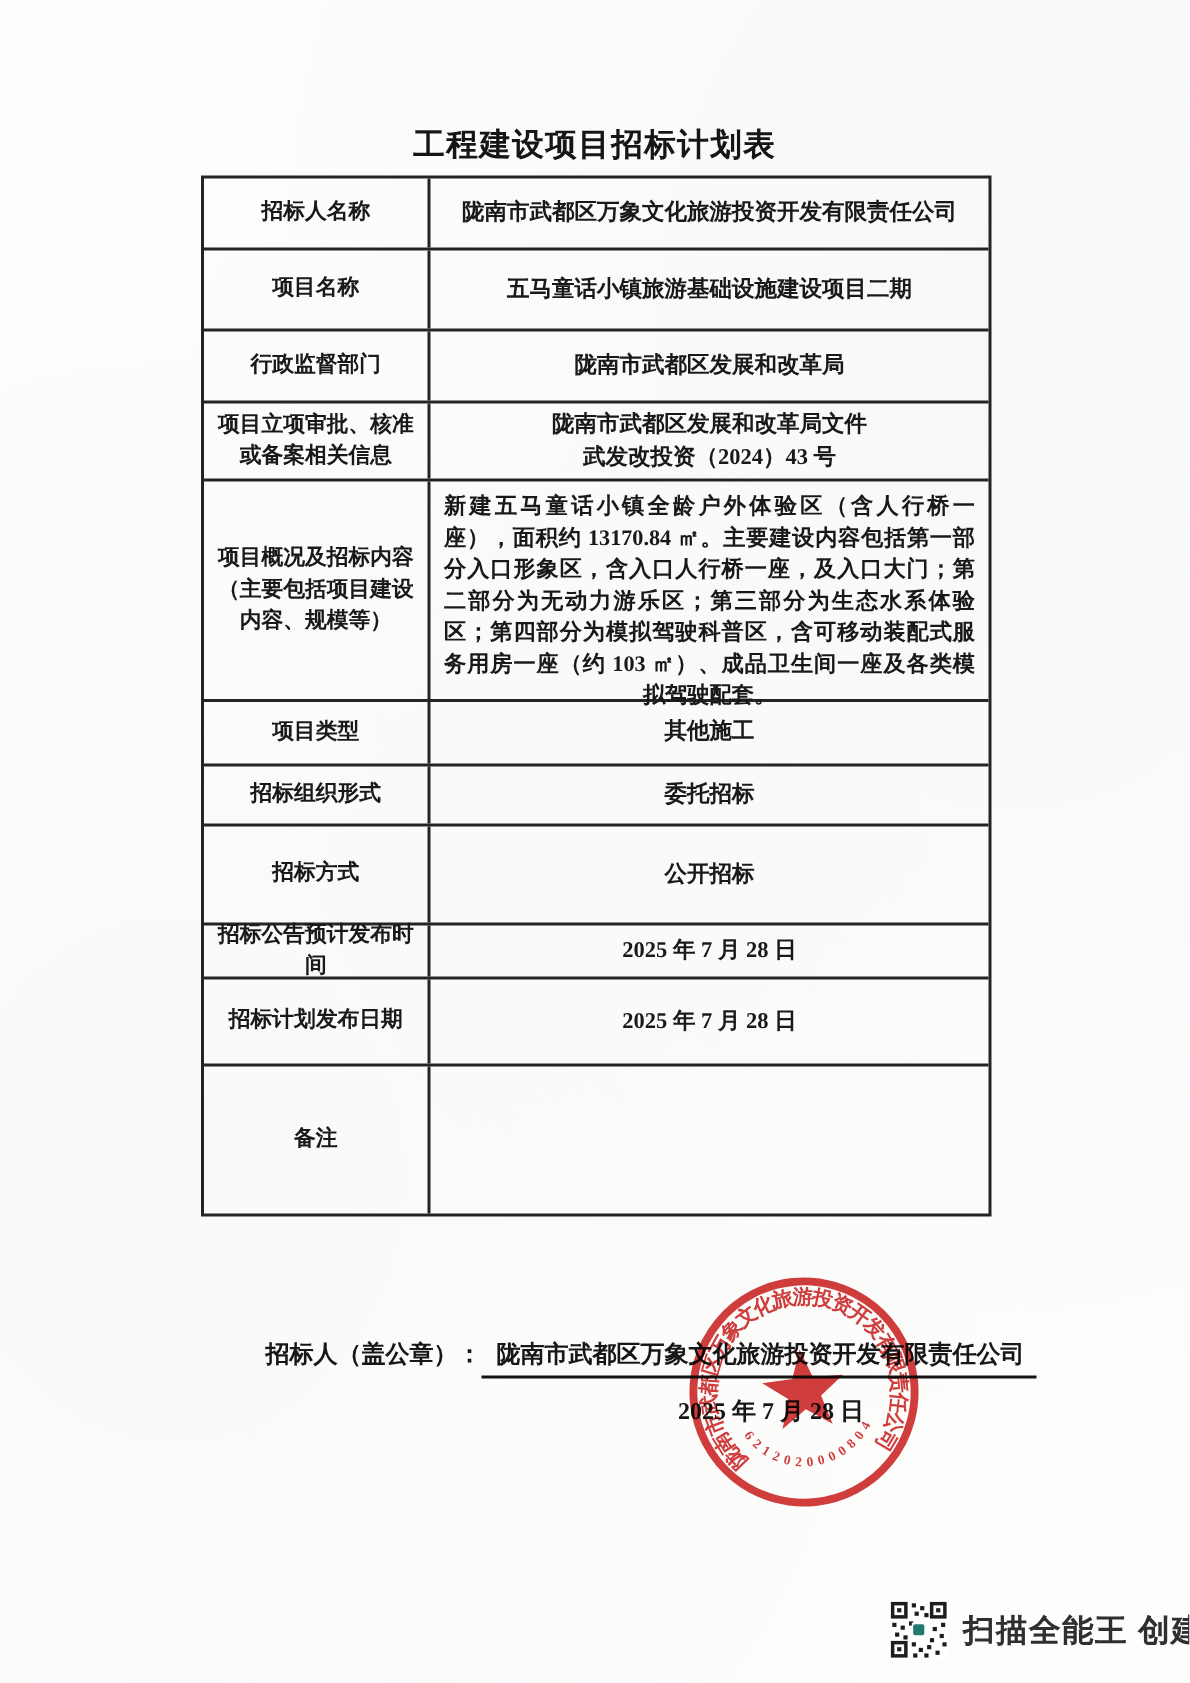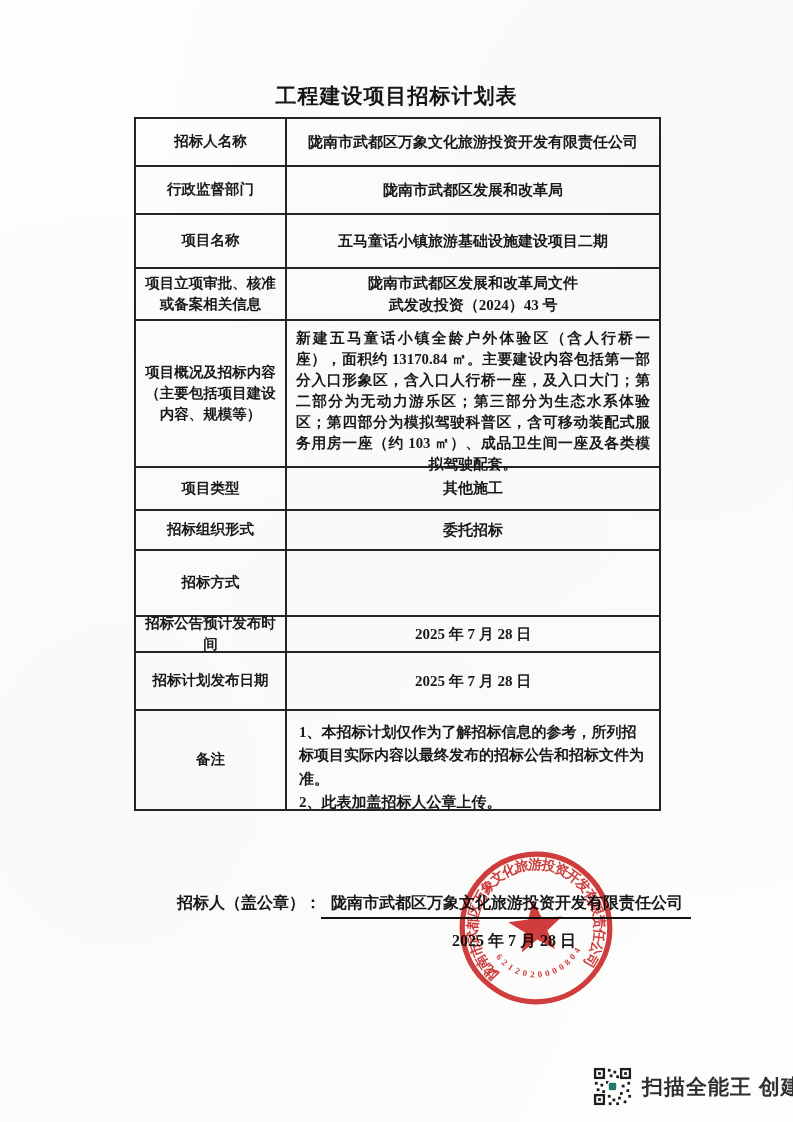--- a/index.html
+++ b/index.html
@@ -88,28 +88,28 @@
 
   <div class="doc-title">工程建设项目招标计划表</div>
 
   <div class="ttable">
 
     <div class="trow h1">
       <div class="tlabel">招标人名称</div>
       <div class="tvalue">陇南市武都区万象文化旅游投资开发有限责任公司</div>
     </div>
 
+    <div class="trow h2">
+      <div class="tlabel">项目名称</div>
+      <div class="tvalue">五马童话小镇旅游基础设施建设项目二期</div>
+    </div>
+
     <div class="trow h3">
       <div class="tlabel">行政监督部门</div>
       <div class="tvalue">陇南市武都区发展和改革局</div>
-    </div>
-
-    <div class="trow h2">
-      <div class="tlabel">项目名称</div>
-      <div class="tvalue">五马童话小镇旅游基础设施建设项目二期</div>
     </div>
 
     <div class="trow h4">
       <div class="tlabel">项目立项审批、核准或备案相关信息</div>
       <div class="tvalue stack">
         <div>陇南市武都区发展和改革局文件</div>
         <div>武发改投资（2024）43 号</div>
       </div>
     </div>
 
@@ -124,38 +124,35 @@
     </div>
 
 
     <div class="trow h8">
       <div class="tlabel">招标组织形式</div>
       <div class="tvalue">委托招标</div>
     </div>
 
     <div class="trow h9">
       <div class="tlabel">招标方式</div>
+      <div class="tvalue">公开招标</div>
     </div>
 
     <div class="trow h10">
       <div class="tlabel">招标公告预计发布时间</div>
       <div class="tvalue">2025 年 7 月 28 日</div>
     </div>
 
     <div class="trow h11">
       <div class="tlabel">招标计划发布日期</div>
       <div class="tvalue">2025 年 7 月 28 日</div>
     </div>
 
     <div class="trow h12">
       <div class="tlabel">备注</div>
-      <div class="tvalue notes">
-        <div>1、本招标计划仅作为了解招标信息的参考，所列招标项目实际内容以最终发布的招标公告和招标文件为准。</div>
-        <div>2、此表加盖招标人公章上传。</div>
-      </div>
     </div>
 
   </div>
 
   <div class="signer"><span>招标人（盖公章）：</span><span class="uline">陇南市武都区万象文化旅游投资开发有限责任公司</span>
   </div>
 
   <div class="sign-date">2025 年 7 月 28 日</div>
 
   <svg class="seal" viewBox="0 0 150 150">

